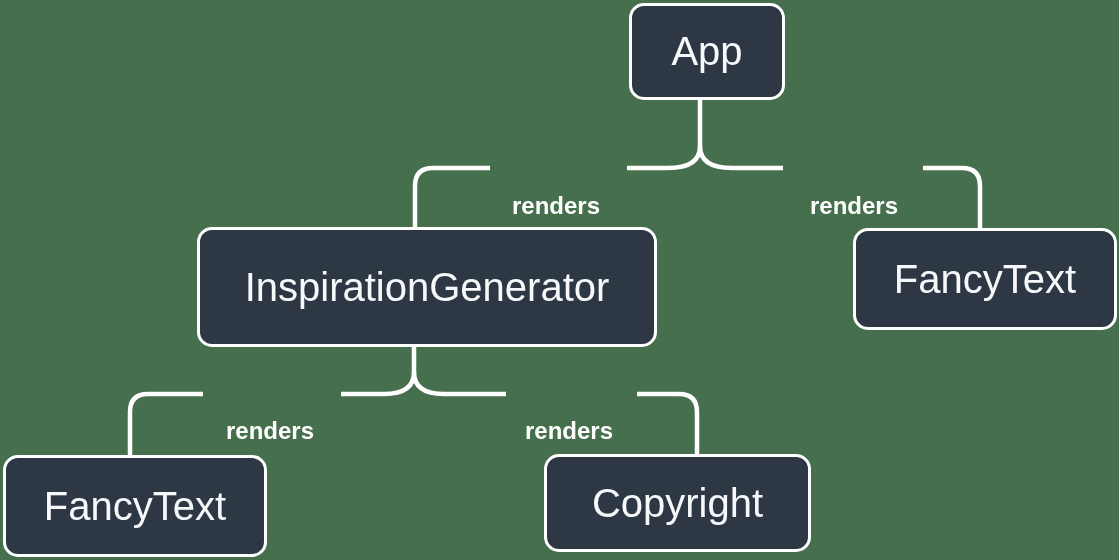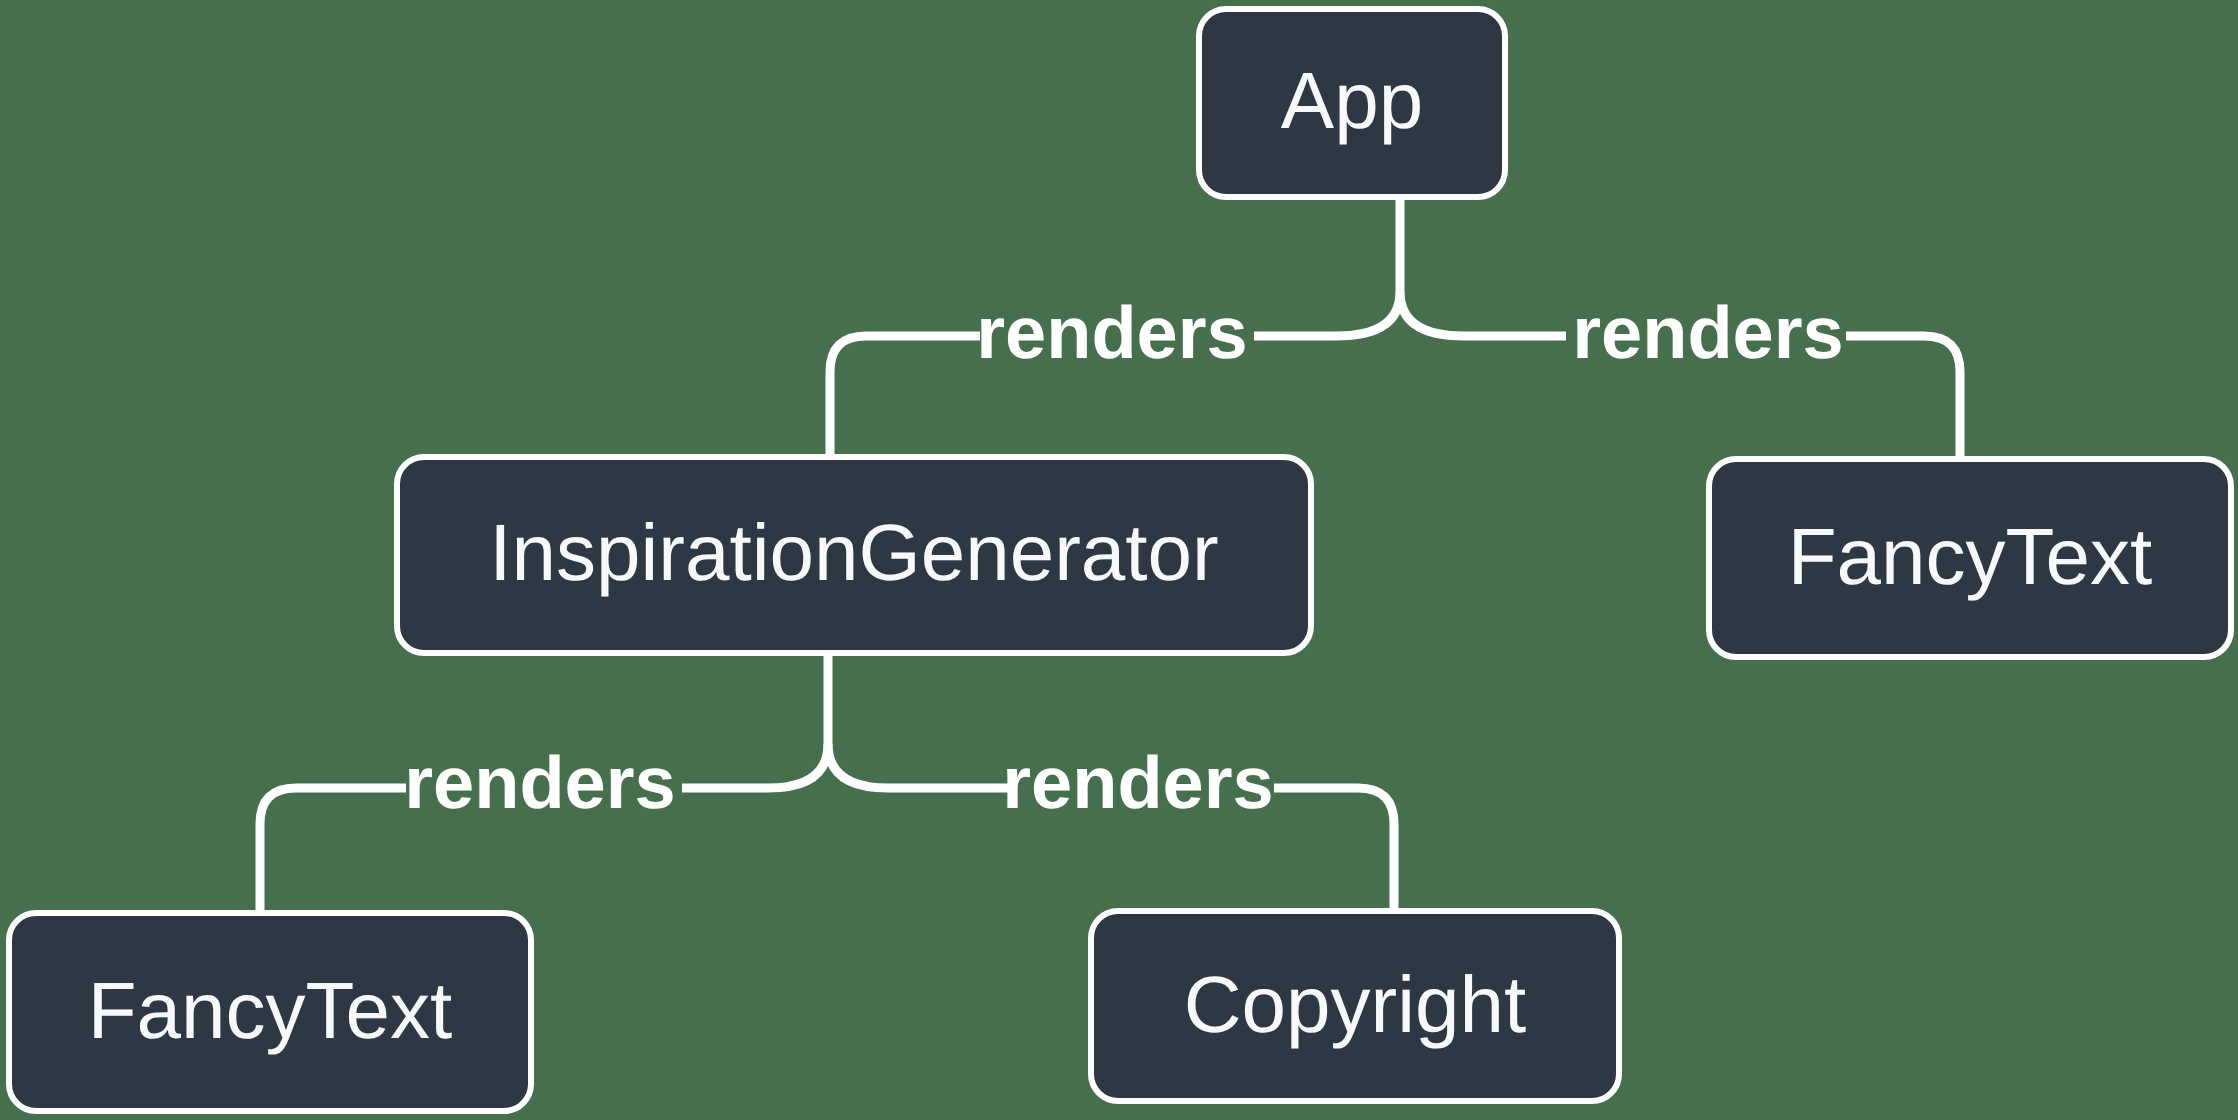--- a/index.html
+++ b/index.html
@@ -35,32 +35,33 @@
     align-items: center;
     justify-content: center;
     background: var(--node-fill, #2E3845);
     border: 3px solid var(--node-border, #FFFFFF);
     border-radius: 15px;
     color: var(--node-text, #F7F8FA);
     font-size: 40px;
     font-weight: 500;
     white-space: nowrap;
   }
-  .node-app        { left: 598px; top: 3px;   width: 156px; height: 97px; }
-  .node-ig         { left: 197px; top: 227px; width: 460px; height: 101px; }
+  .node-app        { left: 629px; top: 3px;   width: 156px; height: 97px; }
+  .node-ig         { left: 197px; top: 227px; width: 460px; height: 120px; }
   .node-ft-top     { left: 853px; top: 228px; width: 264px; height: 102px; }
   .node-ft-bottom  { left: 3px;   top: 455px; width: 264px; height: 102px; }
   .node-copyright  { left: 544px; top: 454px; width: 267px; height: 98px; }
   .edge-label {
     position: absolute;
     transform: translate(-50%, -50%);
     color: var(--edge, #FFFFFF);
-    font-size: 37px;
+    font-size: 24px;
     font-weight: 600;
     white-space: nowrap;
+    margin-top: 39px;
   }
   .edge-label-1 { left: 556px; top: 167px; }
   .edge-label-2 { left: 854px; top: 167px; }
   .edge-label-3 { left: 270px; top: 392px; }
   .edge-label-4 { left: 569px; top: 392px; }
 </style>
 </head>
 <body>
 
 <div class="stage">

